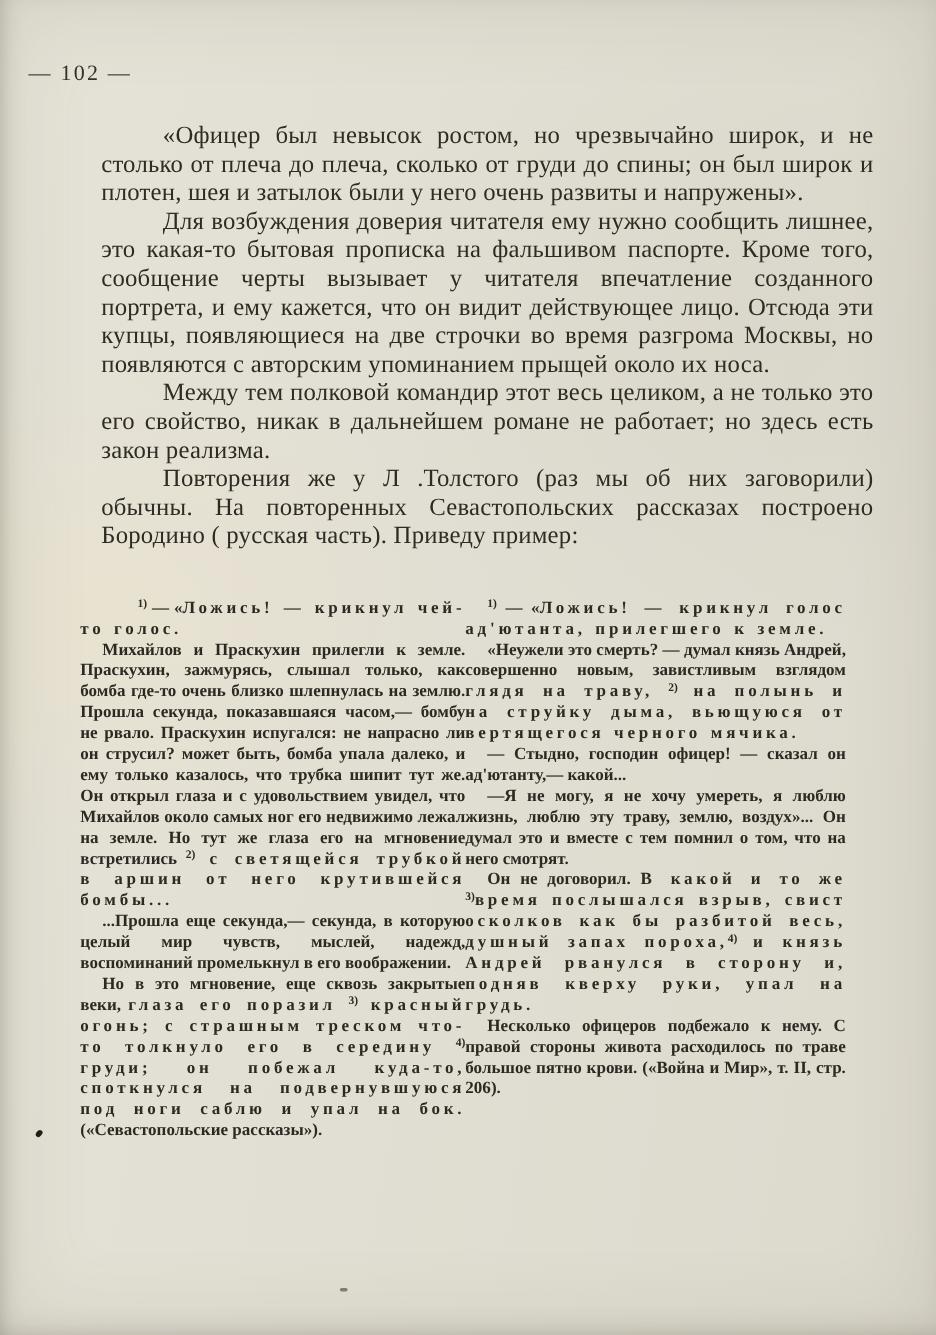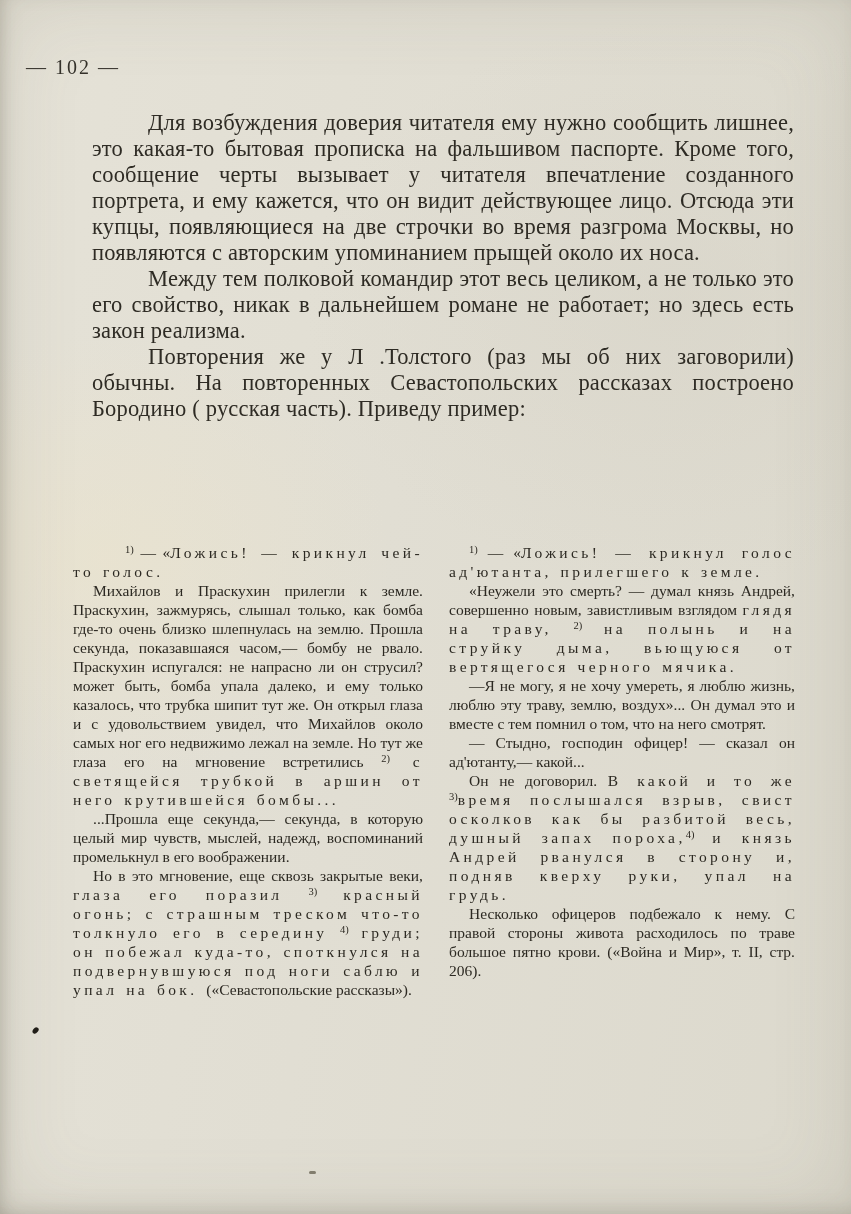--- a/index.html
+++ b/index.html
@@ -37,21 +37,21 @@
     line-height: 26px;
     text-align: justify;
     letter-spacing: 0.2px;
   }
   .main p { margin: 0; text-indent: 56px; }
 
   .cols {
     position: absolute;
     left: 73px; top: 543px; width: 722px;
     display: flex;
-    gap: 26px;
+    font-weight: bold;
   }
   .col {
     font-size: 15.5px;
     line-height: 19px;
     text-align: justify;
     color: #2c2922;
   }
   .col-left  { width: 350px; }
   .col-right { width: 346px; }
   .col p { margin: 0; text-indent: 20px; }
@@ -82,39 +82,40 @@
   }
 </style>
 </head>
 <body>
 
 <div class="page">
 
   <div class="pagenum">— 102 —</div>
 
   <div class="main">
+    <p>«Офицер был невысок ростом, но чрезвычайно широк, и не столько от плеча до плеча, сколько от груди до спины; он был широк и плотен, шея и затылок были у него очень развиты и напружены».</p>
     <p>Для возбуждения доверия читателя ему нужно сообщить лишнее, это какая-то бытовая прописка на фальшивом паспорте. Кроме того, сообщение черты вызывает у читателя впечатление созданного портрета, и ему кажется, что он видит действующее лицо. Отсюда эти купцы, появляющиеся на две строчки во время разгрома Москвы, но появляются с авторским упоминанием прыщей около их носа.</p>
     <p>Между тем полковой командир этот весь целиком, а не только это его свойство, никак в дальнейшем романе не работает; но здесь есть закон реализма.</p>
     <p>Повторения же у Л .Толстого (раз мы об них заговорили) обычны. На повторенных Севастопольских рассказах построено Бородино ( русская часть). Приведу пример:</p>
   </div>
 
   <div class="cols">
 
     <div class="col col-left">
       <p class="indent-lg"><sup class="fnref">1)</sup><span> — «</span><span class="sp">Ложись! — крикнул чей-то голос.</span></p>
       <p><span>Михайлов и Праскухин прилегли к земле. Праскухин, зажмурясь, слышал только, как бомба где-то очень близко шлепнулась на землю. Прошла секунда, показавшаяся часом,— бомбу не рвало. Праскухин испугался: не напрасно ли он струсил? может быть, бомба упала далеко, и ему только казалось, что трубка шипит тут же. Он открыл глаза и с удовольствием увидел, что Михайлов около самых ног его недвижимо лежал на земле. Но тут же глаза его на мгновение встретились </span><sup class="fnref">2)</sup><span class="sp"> с светящейся трубкой в аршин от него крутившейся бомбы...</span></p>
       <p>...Прошла еще секунда,— секунда, в которую целый мир чувств, мыслей, надежд, воспоминаний промелькнул в его воображении.</p>
       <p><span>Но в это мгновение, еще сквозь закрытые веки, </span><span class="sp">глаза его поразил </span><sup class="fnref">3)</sup><span class="sp"> красный огонь; с страшным треском что-то толкнуло его в середину </span><sup class="fnref">4)</sup><span class="sp"> груди; он побежал куда-то, споткнулся на подвернувшуюся под ноги саблю и упал на бок. </span><span>(«Севастопольские рассказы»).</span></p>
     </div>
 
     <div class="col col-right">
       <p><sup class="fnref">1)</sup><span> — «</span><span class="sp">Ложись! — крикнул голос ад'ютанта, прилегшего к земле.</span></p>
       <p><span>«Неужели это смерть? — думал князь Андрей, совершенно новым, завистливым взглядом </span><span class="sp">глядя на траву, </span><sup class="fnref">2)</sup><span class="sp"> на полынь и на струйку дыма, вьющуюся от вертящегося черного мячика.</span></p>
+      <p>— Стыдно, господин офицер! — сказал он ад'ютанту,— какой...</p>
       <p>—Я не могу, я не хочу умереть, я люблю жизнь, люблю эту траву, землю, воздух»... Он думал это и вместе с тем помнил о том, что на него смотрят.</p>
-      <p>— Стыдно, господин офицер! — сказал он ад'ютанту,— какой...</p>
       <p><span>Он не договорил. </span><span class="sp">В какой и то же </span><sup class="fnref">3)</sup><span class="sp">время послышался взрыв, свист осколков как бы разбитой весь, душный запах пороха,</span><sup class="fnref">4)</sup><span class="sp"> и князь Андрей рванулся в сторону и, подняв кверху руки, упал на грудь.</span></p>
       <p>Несколько офицеров подбежало к нему. С правой стороны живота расходилось по траве большое пятно крови. («Война и Мир», т. II, стр. 206).</p>
     </div>
 
   </div>
 
   <div class="speck speck-dot"></div>
   <div class="speck speck-dash"></div>
 
 </div>

